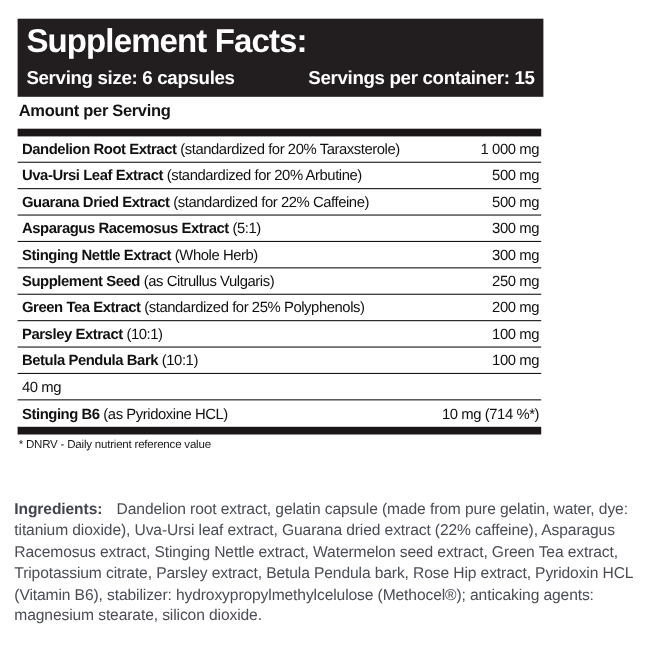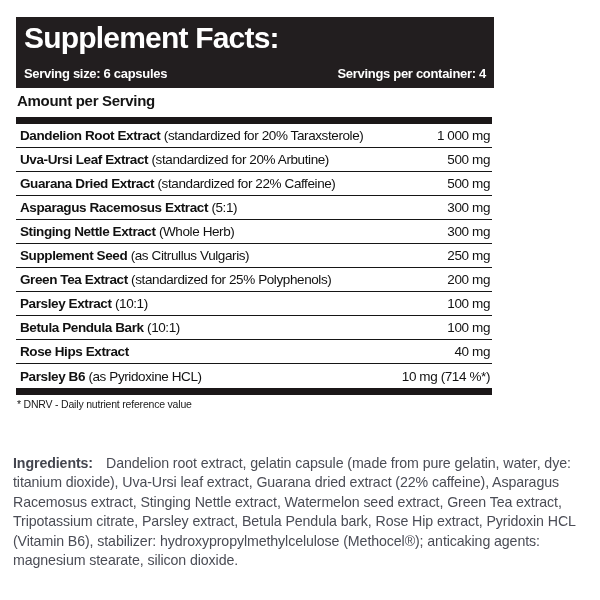--- a/index.html
+++ b/index.html
@@ -17,21 +17,21 @@
     background:#221e1f;color:#ffffff;box-sizing:border-box;
   }
   .facts-title{
     position:absolute;left:8px;top:5px;
     font-size:30px;font-weight:bold;letter-spacing:-0.8px;line-height:1.05;
     white-space:nowrap;
   }
   .serving-row{
     position:absolute;left:8px;right:8px;bottom:7px;
     display:flex;justify-content:space-between;
-    font-size:13px;font-weight:bold;letter-spacing:-0.3px;
+    font-size:17px;font-weight:bold;letter-spacing:-0.3px;
     white-space:nowrap;
   }
   
   .amount-header{
     position:absolute;left:17px;top:92px;
     font-size:15px;font-weight:bold;letter-spacing:-0.3px;color:#141414;
   }
   
   .facts-table{
     position:absolute;left:16px;top:117px;width:476px;
@@ -62,21 +62,21 @@
 </style>
 </head>
 <body>
 
 <div class="canvas">
 
   <div class="facts-box">
     <div class="facts-title">Supplement Facts:</div>
     <div class="serving-row">
       <span>Serving size: 6 capsules</span>
-      <span>Servings per container: 4</span>
+      <span>Servings per container: 15</span>
     </div>
   </div>
 
   <div class="amount-header">Amount per Serving</div>
 
   <div class="facts-table">
     <div class="bar"></div>
     <div class="rows">
         <div class="row">
           <span class="ing-name"><b>Dandelion Root Extract</b> (standardized for 20% Taraxsterole)</span>
@@ -108,25 +108,24 @@
         </div>
         <div class="row">
           <span class="ing-name"><b>Parsley Extract</b> (10:1)</span>
           <span class="amount">100 mg</span>
         </div>
         <div class="row">
           <span class="ing-name"><b>Betula Pendula Bark</b> (10:1)</span>
           <span class="amount">100 mg</span>
         </div>
         <div class="row">
-          <span class="ing-name"><b>Rose Hips Extract</b></span>
           <span class="amount">40 mg</span>
         </div>
         <div class="row">
-          <span class="ing-name"><b>Parsley B6</b> (as Pyridoxine HCL)</span>
+          <span class="ing-name"><b>Stinging B6</b> (as Pyridoxine HCL)</span>
           <span class="amount">10 mg (714 %*)</span>
         </div>
       </div>
     <div class="bar"></div>
   </div>
 
   <div class="footnote">* DNRV - Daily nutrient reference value</div>
 
   <div class="ingredients">
     <span class="ing-label">Ingredients:</span><span>Dandelion root extract, gelatin capsule (made from pure gelatin, water, dye: titanium dioxide), Uva-Ursi leaf extract, Guarana dried extract (22% caffeine), Asparagus Racemosus extract, Stinging Nettle extract, Watermelon seed extract, Green Tea extract, Tripotassium citrate, Parsley extract, Betula Pendula bark, Rose Hip extract, Pyridoxin HCL (Vitamin B6), stabilizer: hydroxypropylmethylcelulose (Methocel®); anticaking agents: magnesium stearate, silicon dioxide.</span>

